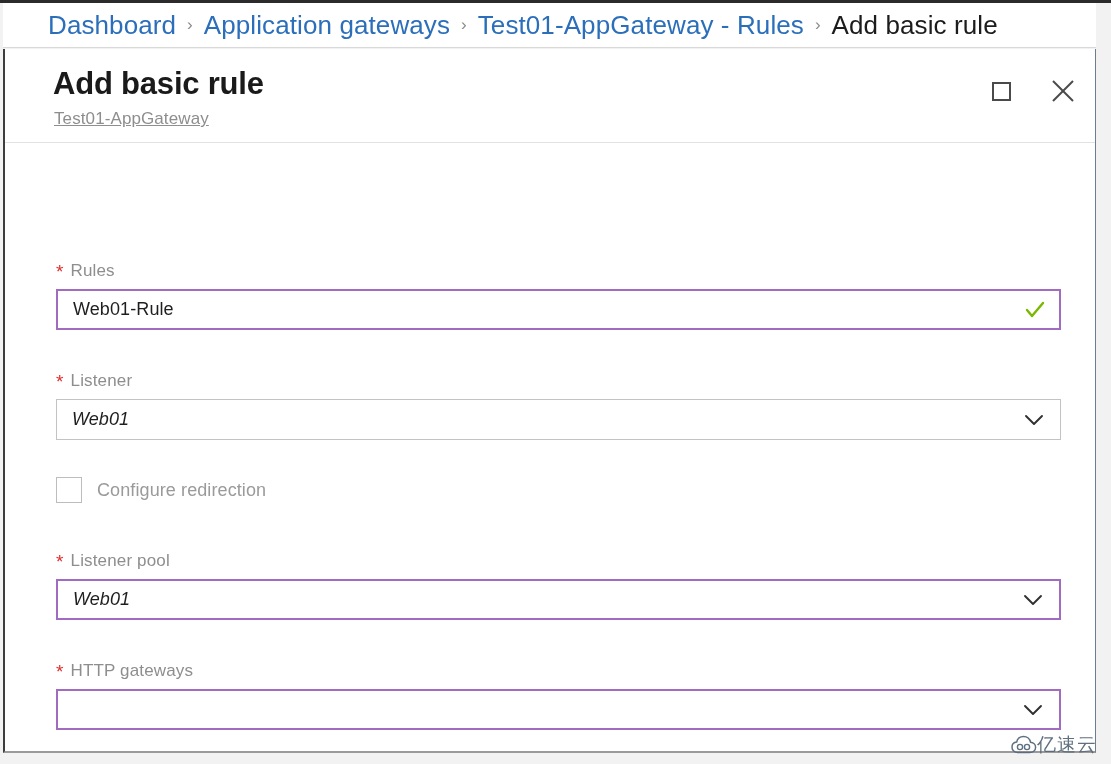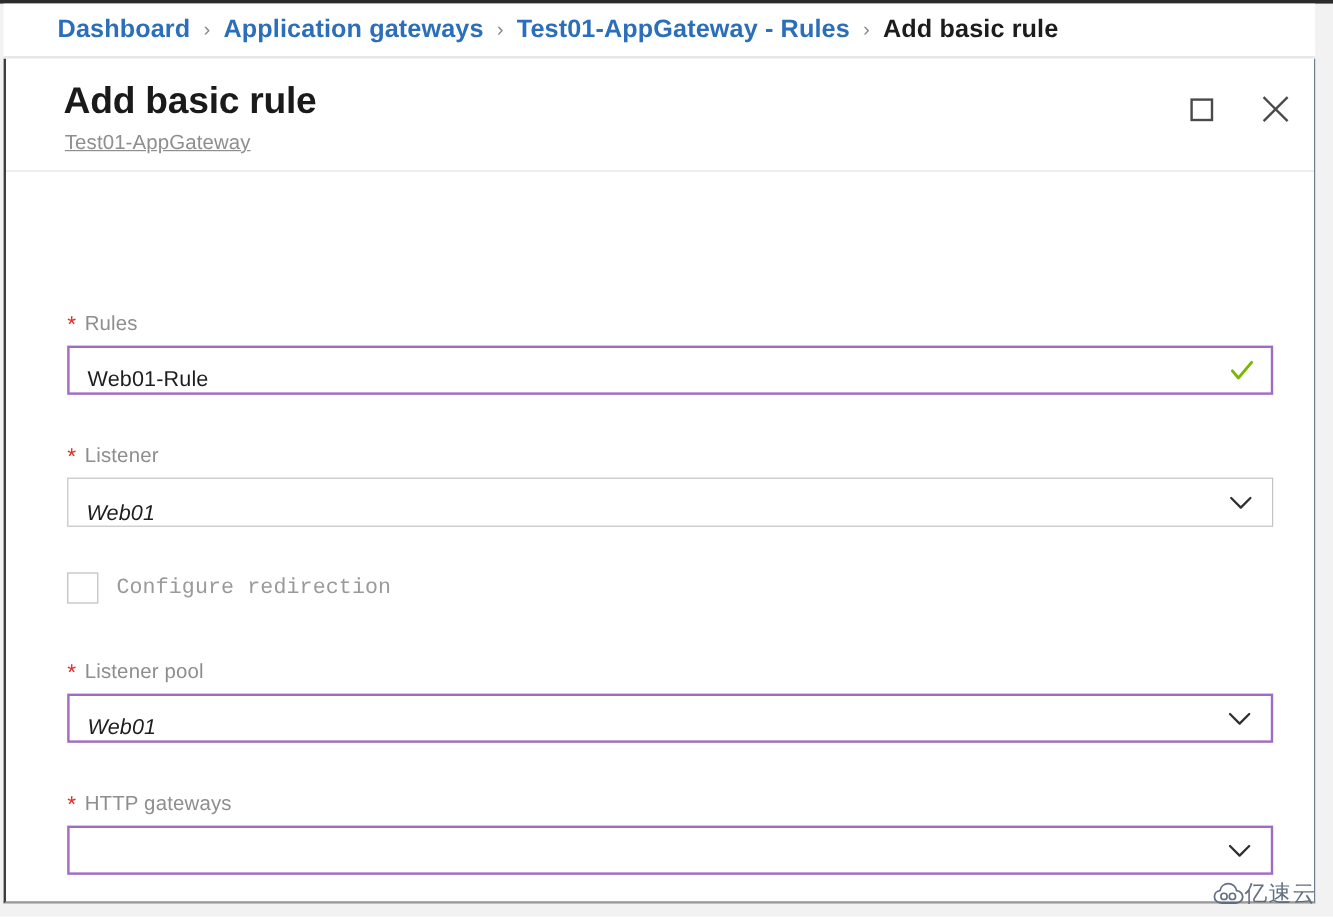--- a/index.html
+++ b/index.html
@@ -40,26 +40,25 @@
     width: 1093px;
     height: 45px;
     background: #ffffff;
     border-bottom: 1px solid #d9d9d9;
     display: flex;
     align-items: center;
     padding-left: 45px;
     box-sizing: border-box;
   }
   .crumb {
-    font-size: 21px;
+    font-size: 26px;
     color: #2b6fbb;
     letter-spacing: 0.1px;
     white-space: nowrap;
     cursor: pointer;
-    font-weight: bold;
   }
   .crumb.current {
     color: #1c1c1c;
     cursor: default;
   }
   .crumb-sep {
     font-size: 17px;
     color: #8a8a8a;
     margin: 0 11px;
     user-select: none;
@@ -155,21 +154,21 @@
     line-height: 1;
     position: relative;
     top: 2px;
   }
   .control {
     position: relative;
     height: 41px;
     background: #ffffff;
     box-sizing: border-box;
     display: flex;
-    align-items: flex-end;
+    align-items: center;
     cursor: text;
   }
   .control.valid {
     border: 2px solid #a06bc0;
   }
   .control.neutral {
     border: 1px solid #c3c3c3;
   }
   .control.dropdown {
     cursor: pointer;
@@ -214,21 +213,20 @@
     border: 1px solid #bdbdbd;
     background: #ffffff;
     box-sizing: border-box;
     flex: 0 0 auto;
   }
   #checkbox-label {
     font-size: 18px;
     color: #9a9a9a;
     margin-left: 15px;
     letter-spacing: 0.1px;
-    font-family: Liberation Mono, monospace;
   }
 
   
   #watermark {
     position: absolute;
     right: 14px;
     bottom: 6px;
     display: flex;
     align-items: center;
     gap: 0;

